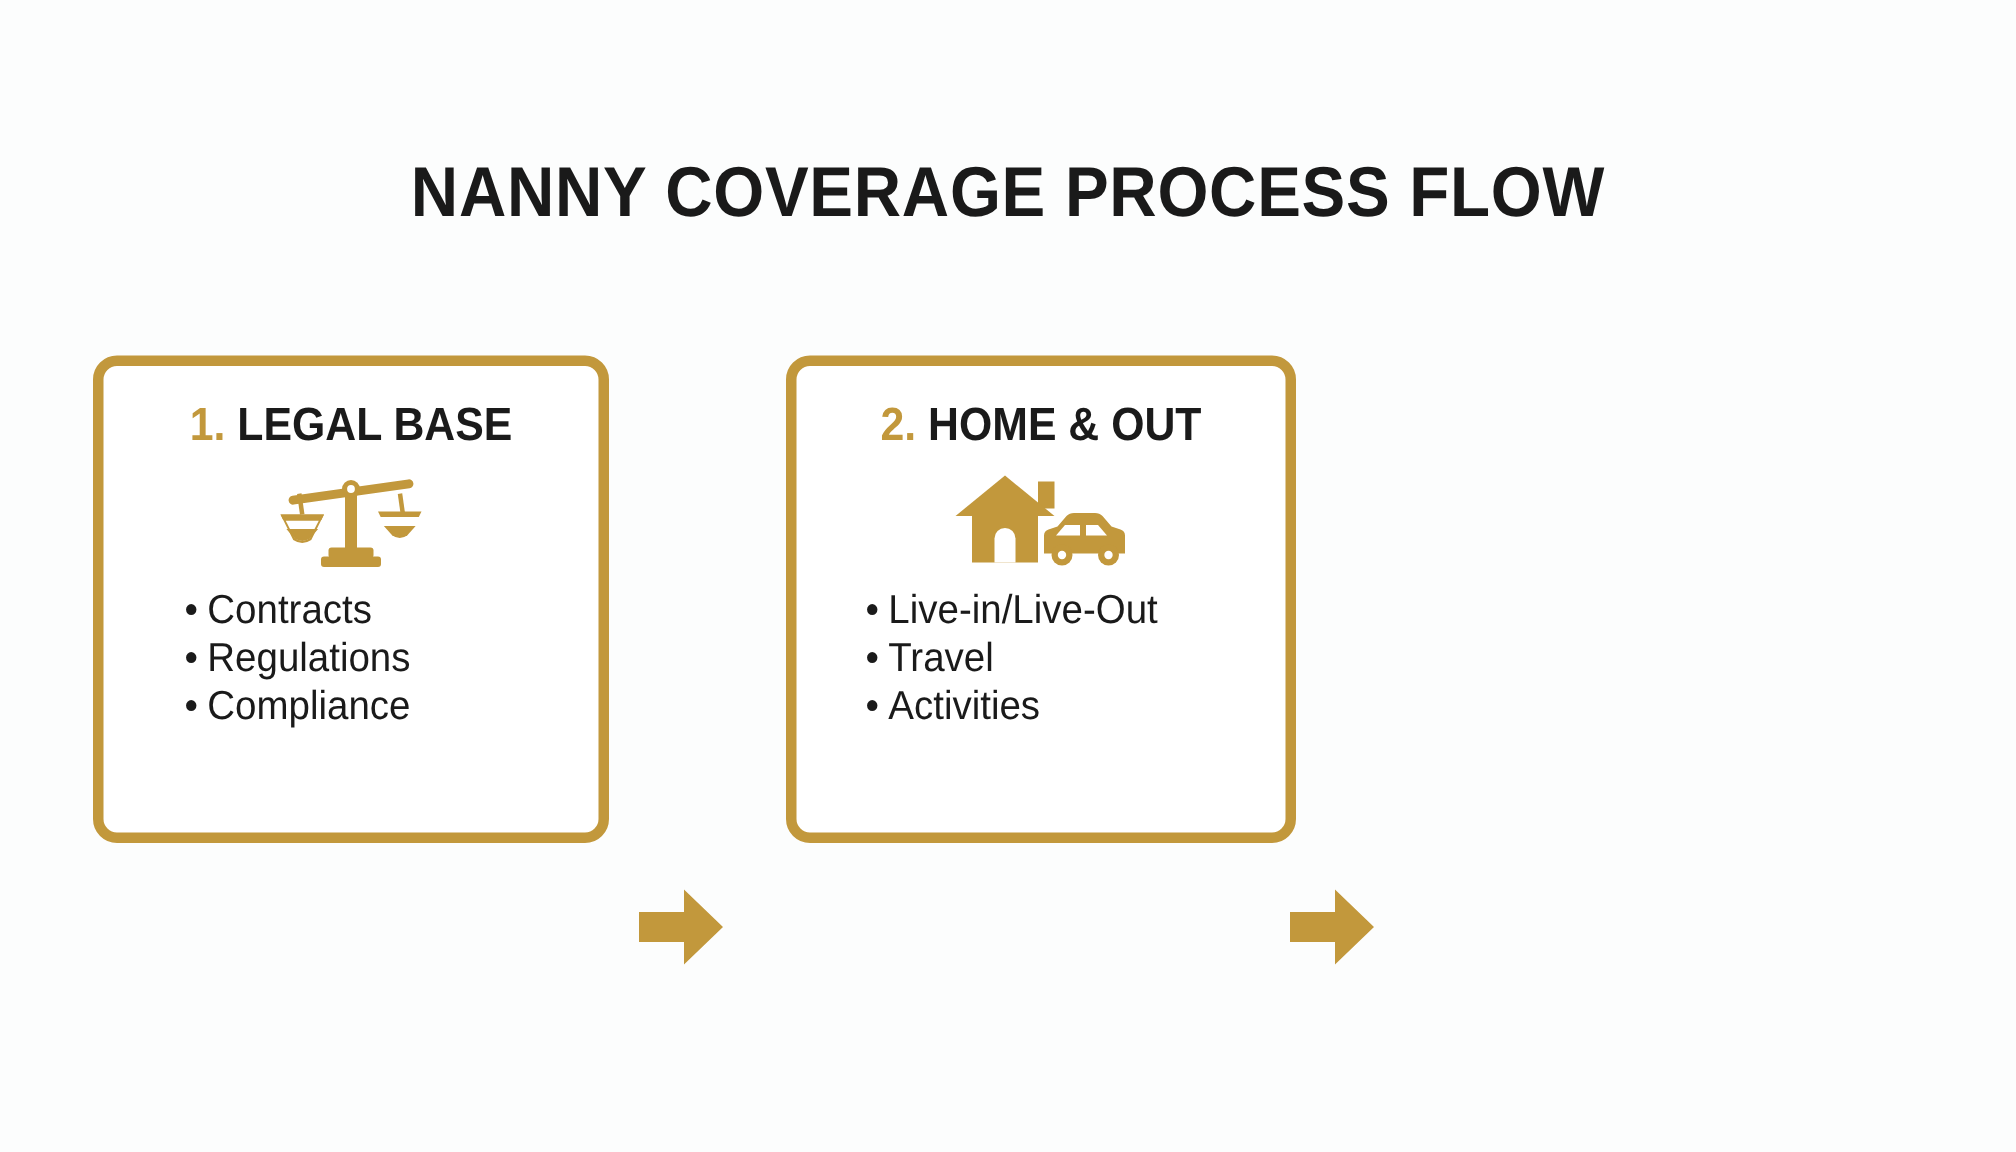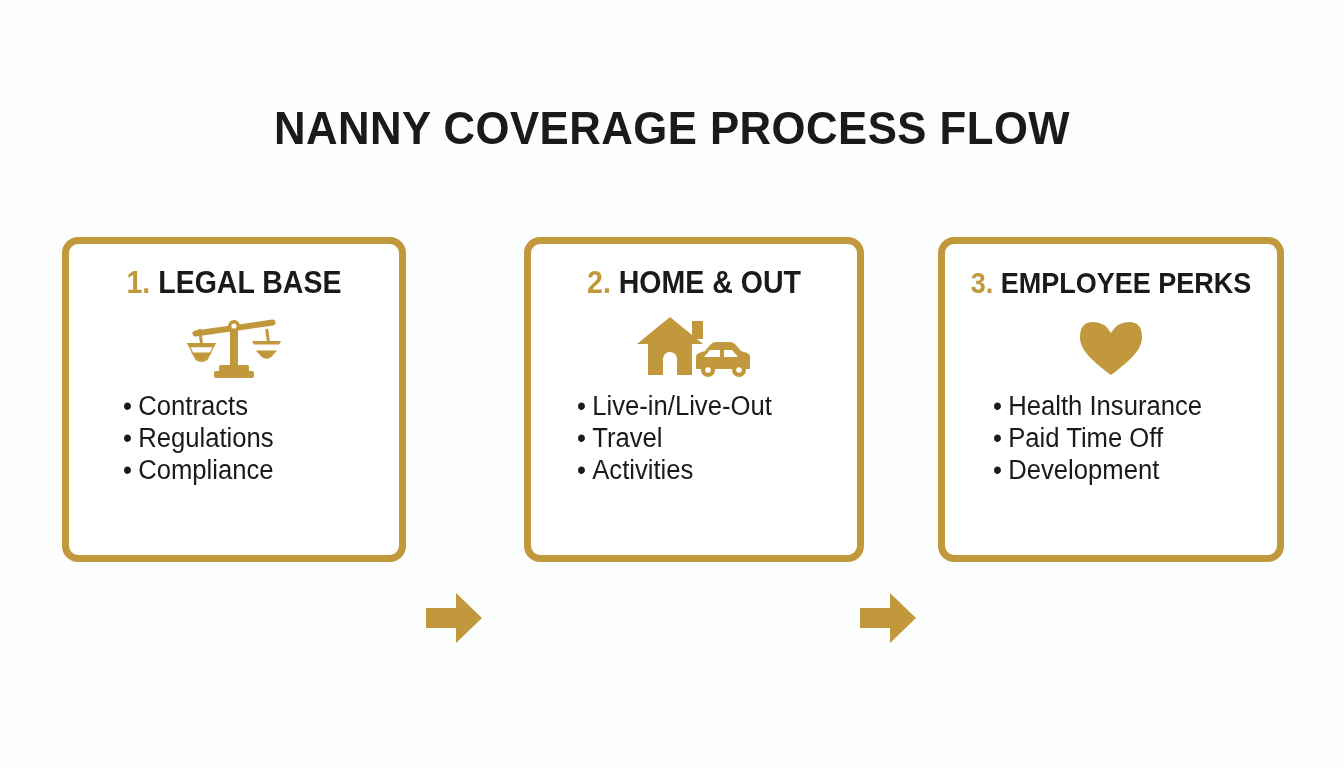--- a/index.html
+++ b/index.html
@@ -219,33 +219,15 @@
         <li>Activities</li>
       </ul>
     </div>
 
     <div class="arrow" id="arrow-2">
       <svg width="60" height="58" viewBox="0 0 60 58" fill="#C2983C" aria-hidden="true">
         <path d="M2 19 H32 V4 L58 29 L32 54 V39 H2 Z"></path>
       </svg>
     </div>
 
-    <div class="card" id="card-3">
-      <div class="card-head">
-        <span class="num">3.</span>
-        <span class="ttl">EMPLOYEE PERKS</span>
-      </div>
-
-      <div class="card-icon">
-        <svg width="66" height="60" viewBox="0 0 66 60" fill="#C2983C" aria-hidden="true">
-          <path d="M33 57 C10 40 2 30 2 19 Q2 4 15 4 Q27 4 33 15 Q39 4 51 4 Q64 4 64 19 C64 30 56 40 33 57 Z"></path>
-        </svg>
-      </div>
-
-      <ul class="bullets">
-        <li>Health Insurance</li>
-        <li>Paid Time Off</li>
-        <li>Development</li>
-      </ul>
-    </div>
 
   </div>
 </div>
 
 </body></html>

